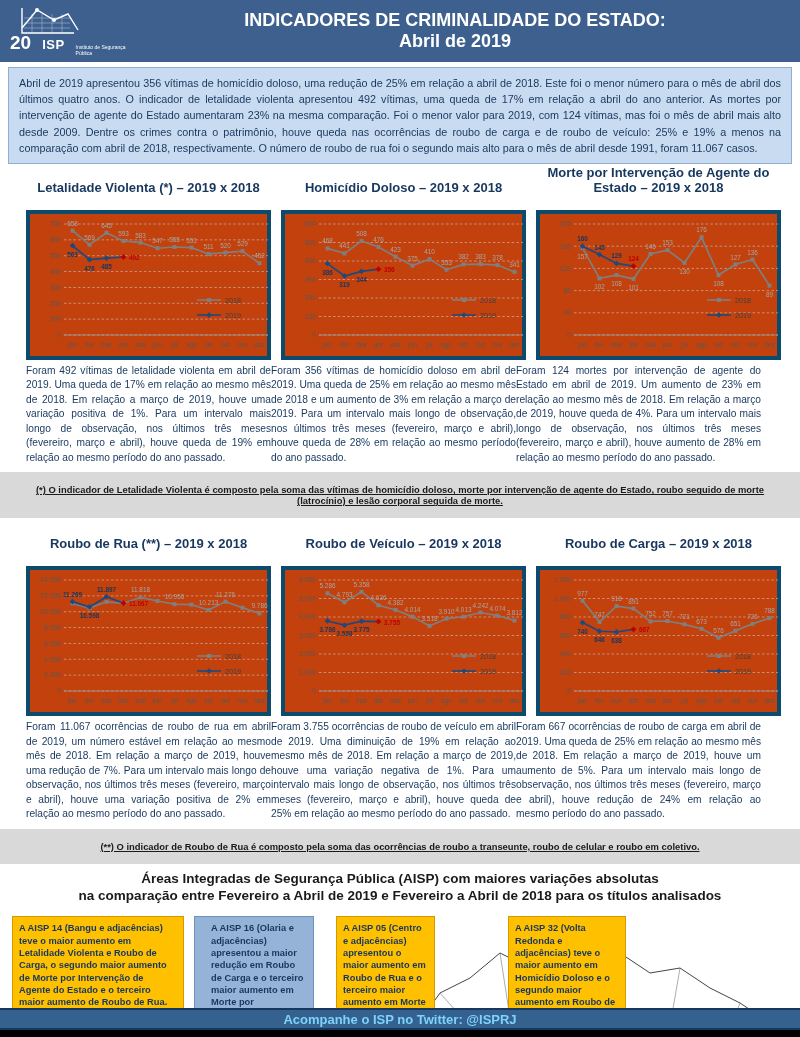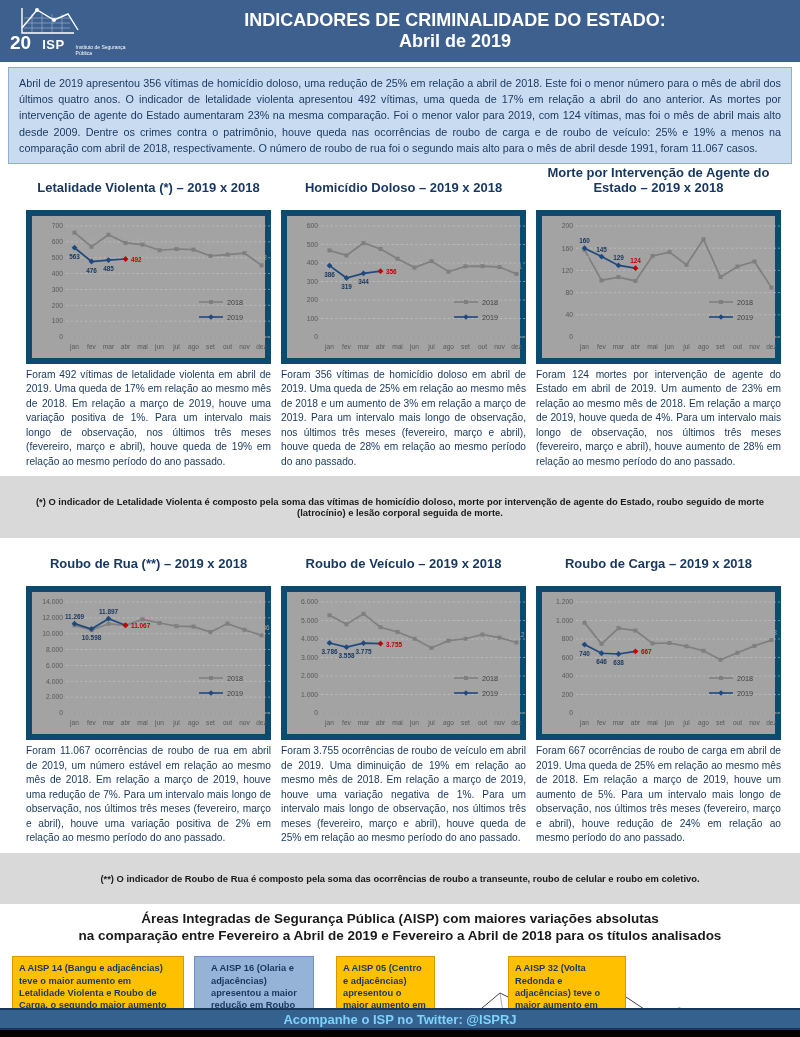--- a/index.html
+++ b/index.html
@@ -22,26 +22,26 @@
   .header-title .l2 { font-size: 18px; }
   
   .intro {
     margin: 5px 8px; background: var(--intro_bg); border: 1px solid var(--intro_border);
     padding: 7px 10px; font-size: 10.8px; color: var(--navy); text-align: justify; line-height: 1.5;
   }
   
   .charts-row { display: flex; gap: 10px; padding: 2px 4px 0 26px; }
   .chart-col { width: 245px; }
   .chart-title { font-size: 13px; font-weight: bold; color: var(--navy); text-align: center; margin-bottom: 2px; height: 24px; display:flex; align-items:flex-end; justify-content:center; }
-  .chart-box { border: 6px solid #0c4a6e; background: #a3a3a3; margin-top: 15px; }
-  .captions-row { display: flex; gap: 10px; padding: 4px 4px 0 26px; }
+  .chart-box { border: 4px solid #0c4a6e; background: #c2410c; margin-top: 15px; }
+  .captions-row { display: flex; padding: 4px 4px 0 26px; }
   .caption { width: 245px; font-size: 10.2px; color: var(--navy); text-align: justify; line-height: 1.42; }
   .note-bar {
-    background: var(--note_bg); margin: 7px 0; padding: 20px 12px; text-align: center;
-    font-size: 9.4px; font-weight: bold; color: #1a1a1a;
+    background: var(--note_bg); margin: 7px 0; padding: 12px 12px; text-align: center;
+    font-size: 9.4px; font-weight: bold; color: #1a1a1a; text-decoration: underline;
   }
   
   .map-title { text-align: center; font-weight: bold; color: #1a1a1a; font-size: 13.5px; line-height: 1.25; margin-top: 6px; }
   .map-canvas { position: relative; height: 287px; margin-top: 4px; }
   .map-canvas svg.overlay { position: absolute; left: 0; top: 0; }
   .callout {
     position: absolute; font-size: 9.3px; font-weight: bold; color: var(--navy);
     padding: 5px 6px; line-height: 1.32;
   }
   .callout.yellow { background: var(--callout_yellow); border: 1px solid #d29a00; }

